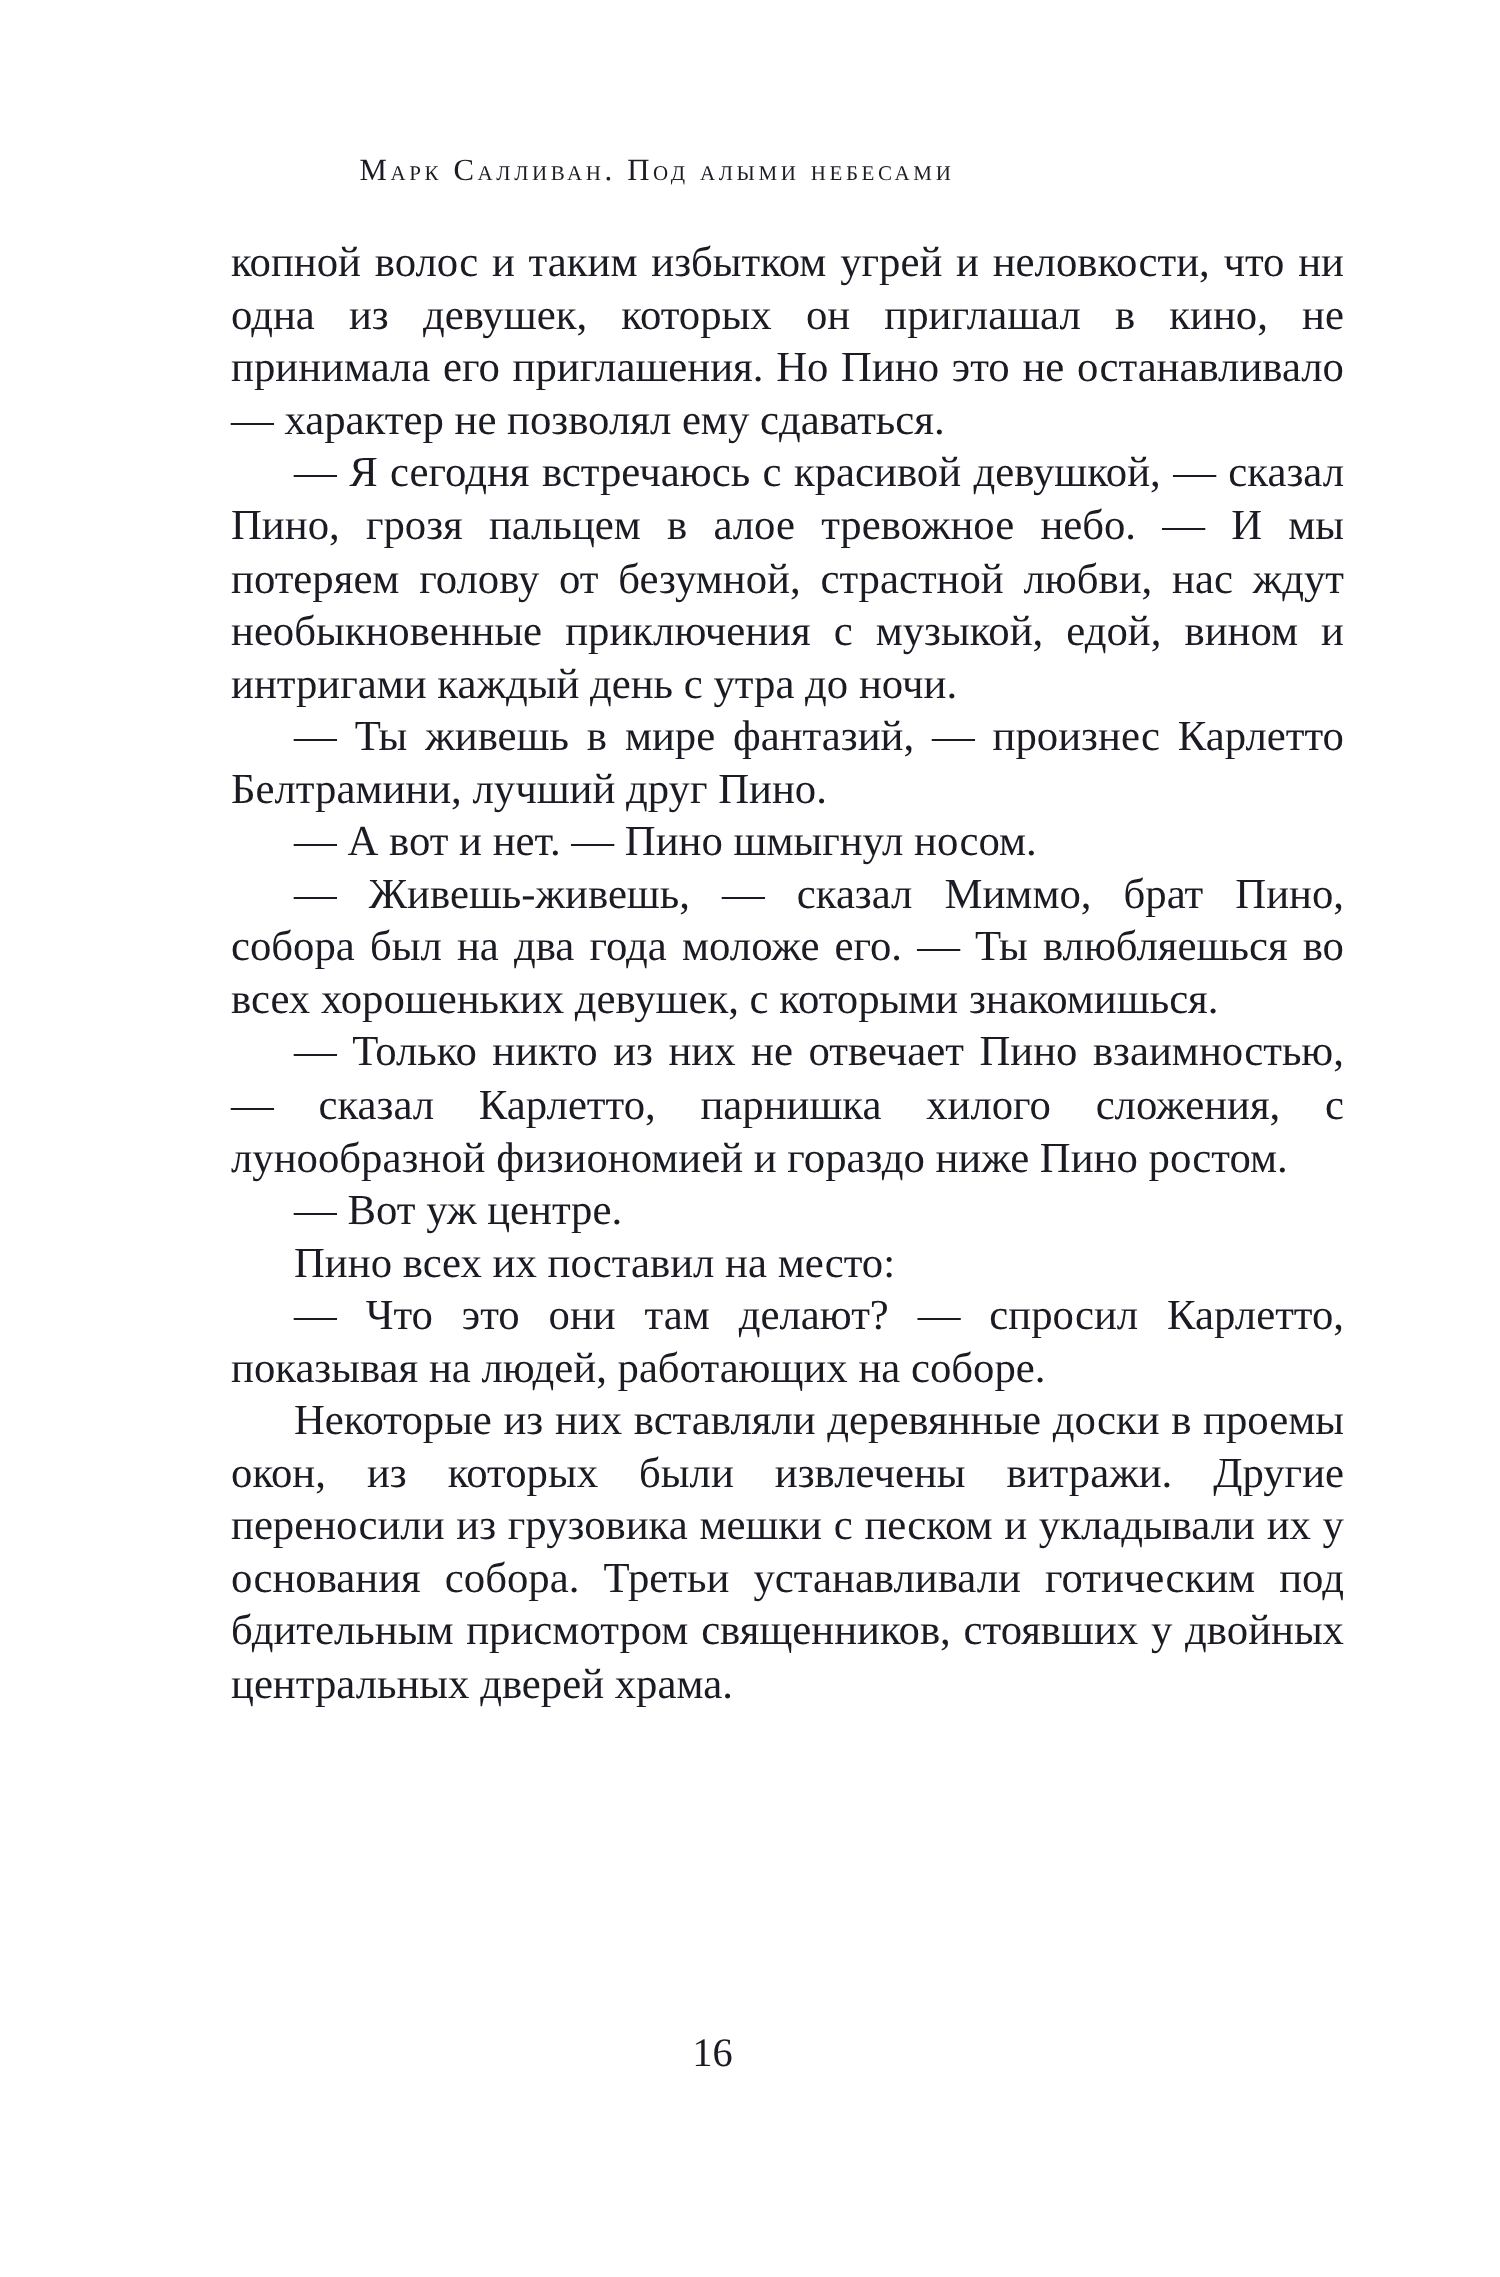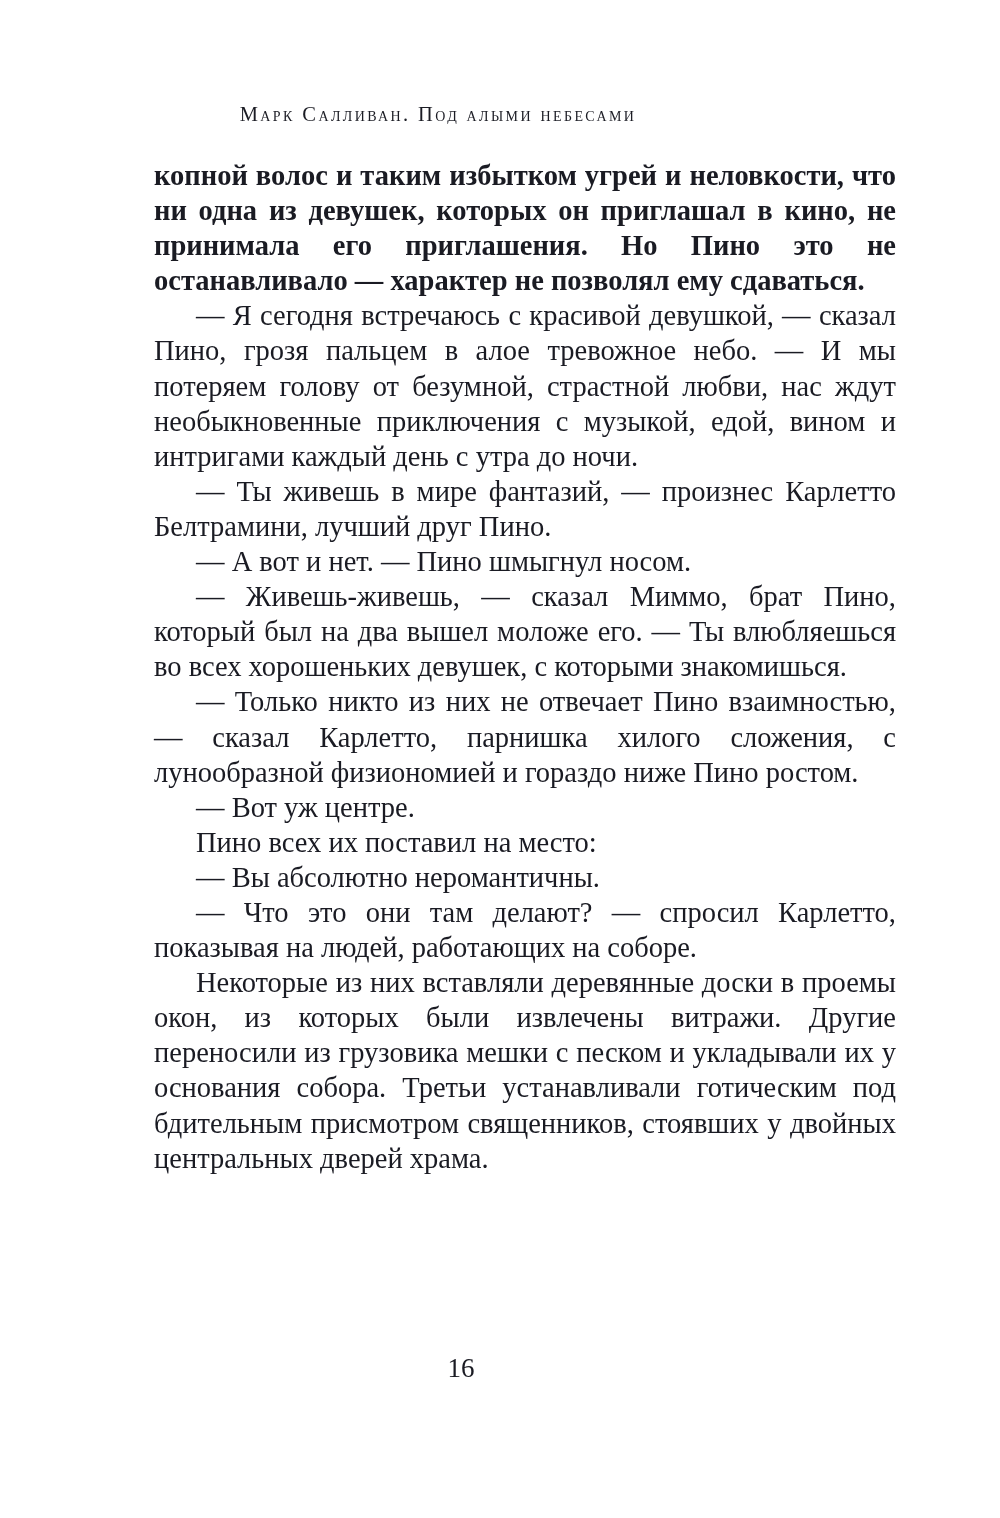--- a/index.html
+++ b/index.html
@@ -55,29 +55,28 @@
     margin: 0;
     padding: 0;
     text-indent: 0;
     white-space: pre-wrap;
   }
   .textblock p.indent {
     text-indent: 42px;
   }
   .textblock p.noindent {
     text-indent: 0;
-    font-weight: bold;
   }
   
   .textblock p { text-align-last: left; }
 
   
   .folio {
     position: absolute;
-    left: 3px;
+    left: 17px;
     top: 1355px;
     width: 916px;
     text-align: center;
     font-family: "Liberation Serif", "DejaVu Serif", serif;
     font-size: 27px;
     line-height: 1;
     color: #1a1b23;
   }
 </style>
 </head>
@@ -85,24 +84,23 @@
 
 <div class="page">
 
   <div class="running-head">Марк Салливан. Под алыми небесами</div>
 
   <div class="textblock">
     <p class="noindent">копной волос и таким избытком угрей и неловкости, что ни одна из девушек, которых он приглашал в кино, не принимала его приглашения. Но Пино это не останавливало — характер не позволял ему сдаваться.</p>
     <p class="indent">— Я сегодня встречаюсь с красивой девушкой, — сказал Пино, грозя пальцем в алое тревожное небо. — И мы потеряем голову от безумной, страстной любви, нас ждут необыкновенные приключения с музыкой, едой, вином и интригами каждый день с утра до ночи.</p>
     <p class="indent">— Ты живешь в мире фантазий, — произнес Карлетто Белтрамини, лучший друг Пино.</p>
     <p class="indent">— А вот и нет. — Пино шмыгнул носом.</p>
-    <p class="indent">— Живешь-живешь, — сказал Миммо, брат Пино, который был на два вышел моложе его. — Ты влюбляешься во всех хорошеньких девушек, с которыми знакомишься.</p>
+    <p class="indent">— Живешь-живешь, — сказал Миммо, брат Пино, собора был на два года моложе его. — Ты влюбляешься во всех хорошеньких девушек, с которыми знакомишься.</p>
     <p class="indent">— Только никто из них не отвечает Пино взаимностью, — сказал Карлетто, парнишка хилого сложения, с лунообразной физиономией и гораздо ниже Пино ростом.</p>
     <p class="indent">— Вот уж центре.</p>
     <p class="indent">Пино всех их поставил на место:</p>
-    <p class="indent">— Вы абсолютно неромантичны.</p>
     <p class="indent">— Что это они там делают? — спросил Карлетто, показывая на людей, работающих на соборе.</p>
     <p class="indent">Некоторые из них вставляли деревянные доски в проемы окон, из которых были извлечены витражи. Другие переносили из грузовика мешки с песком и укладывали их у основания собора. Третьи устанавливали готическим под бдительным присмотром священников, стоявших у двойных центральных дверей храма.</p>
   </div>
 
   <div class="folio">16</div>
 
 </div>
 
 </body></html>

